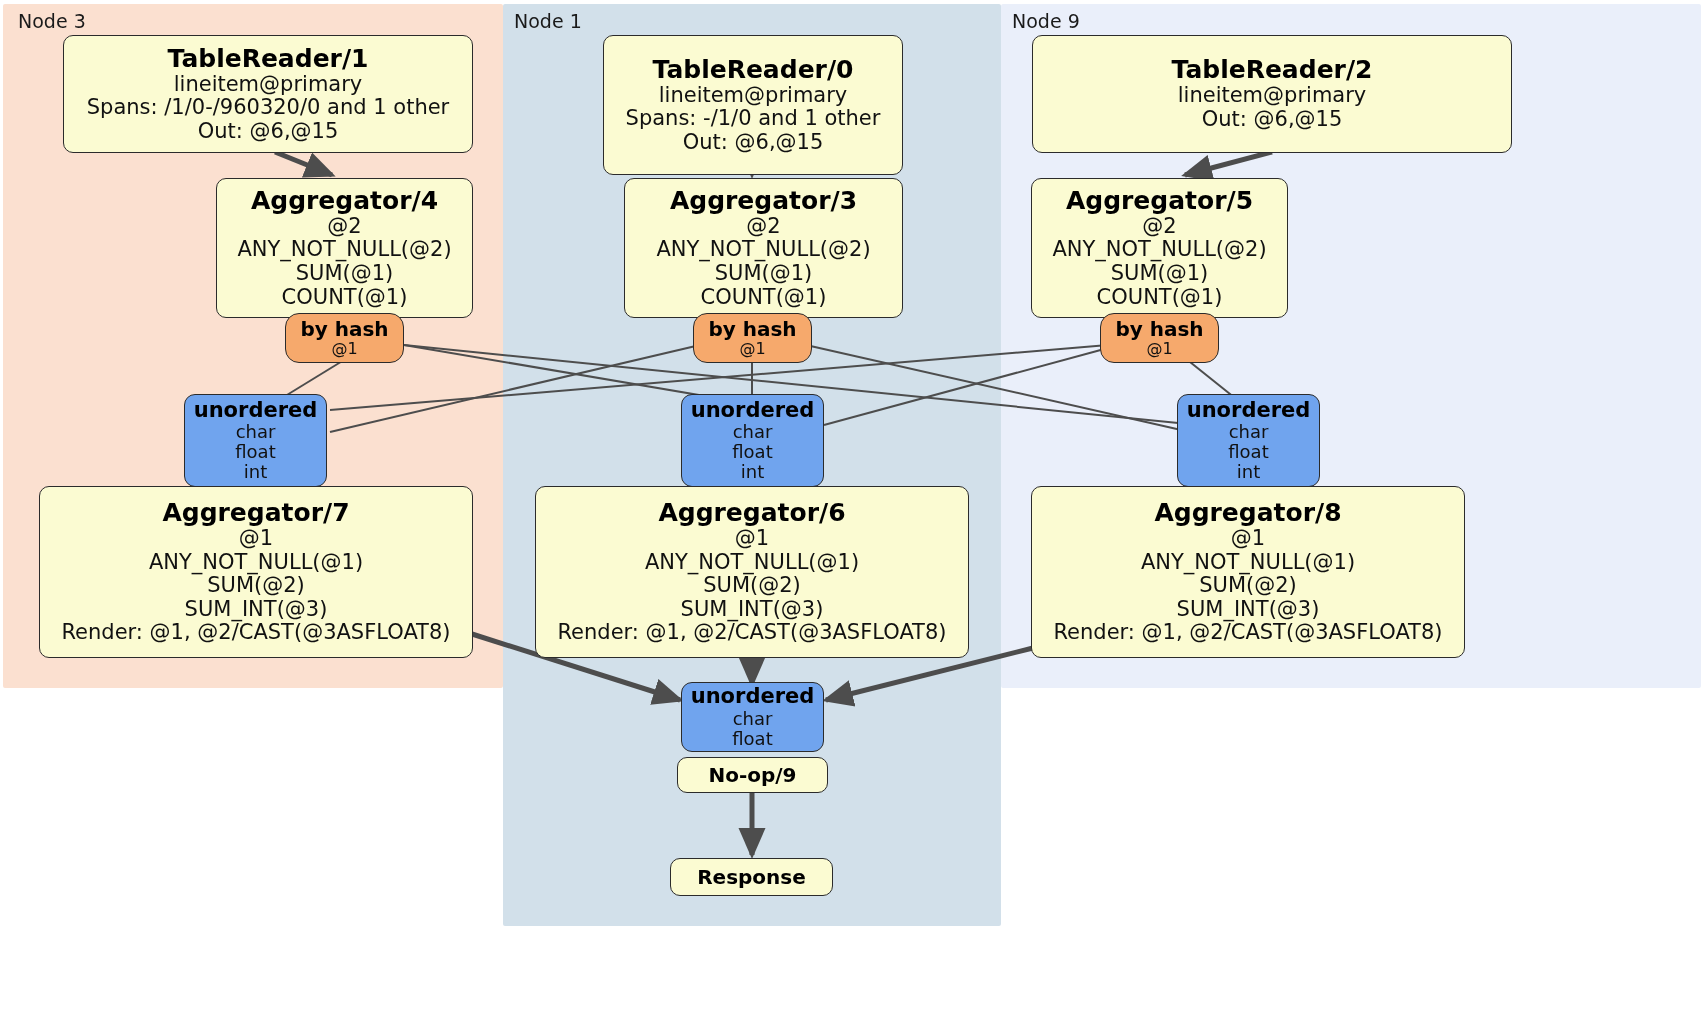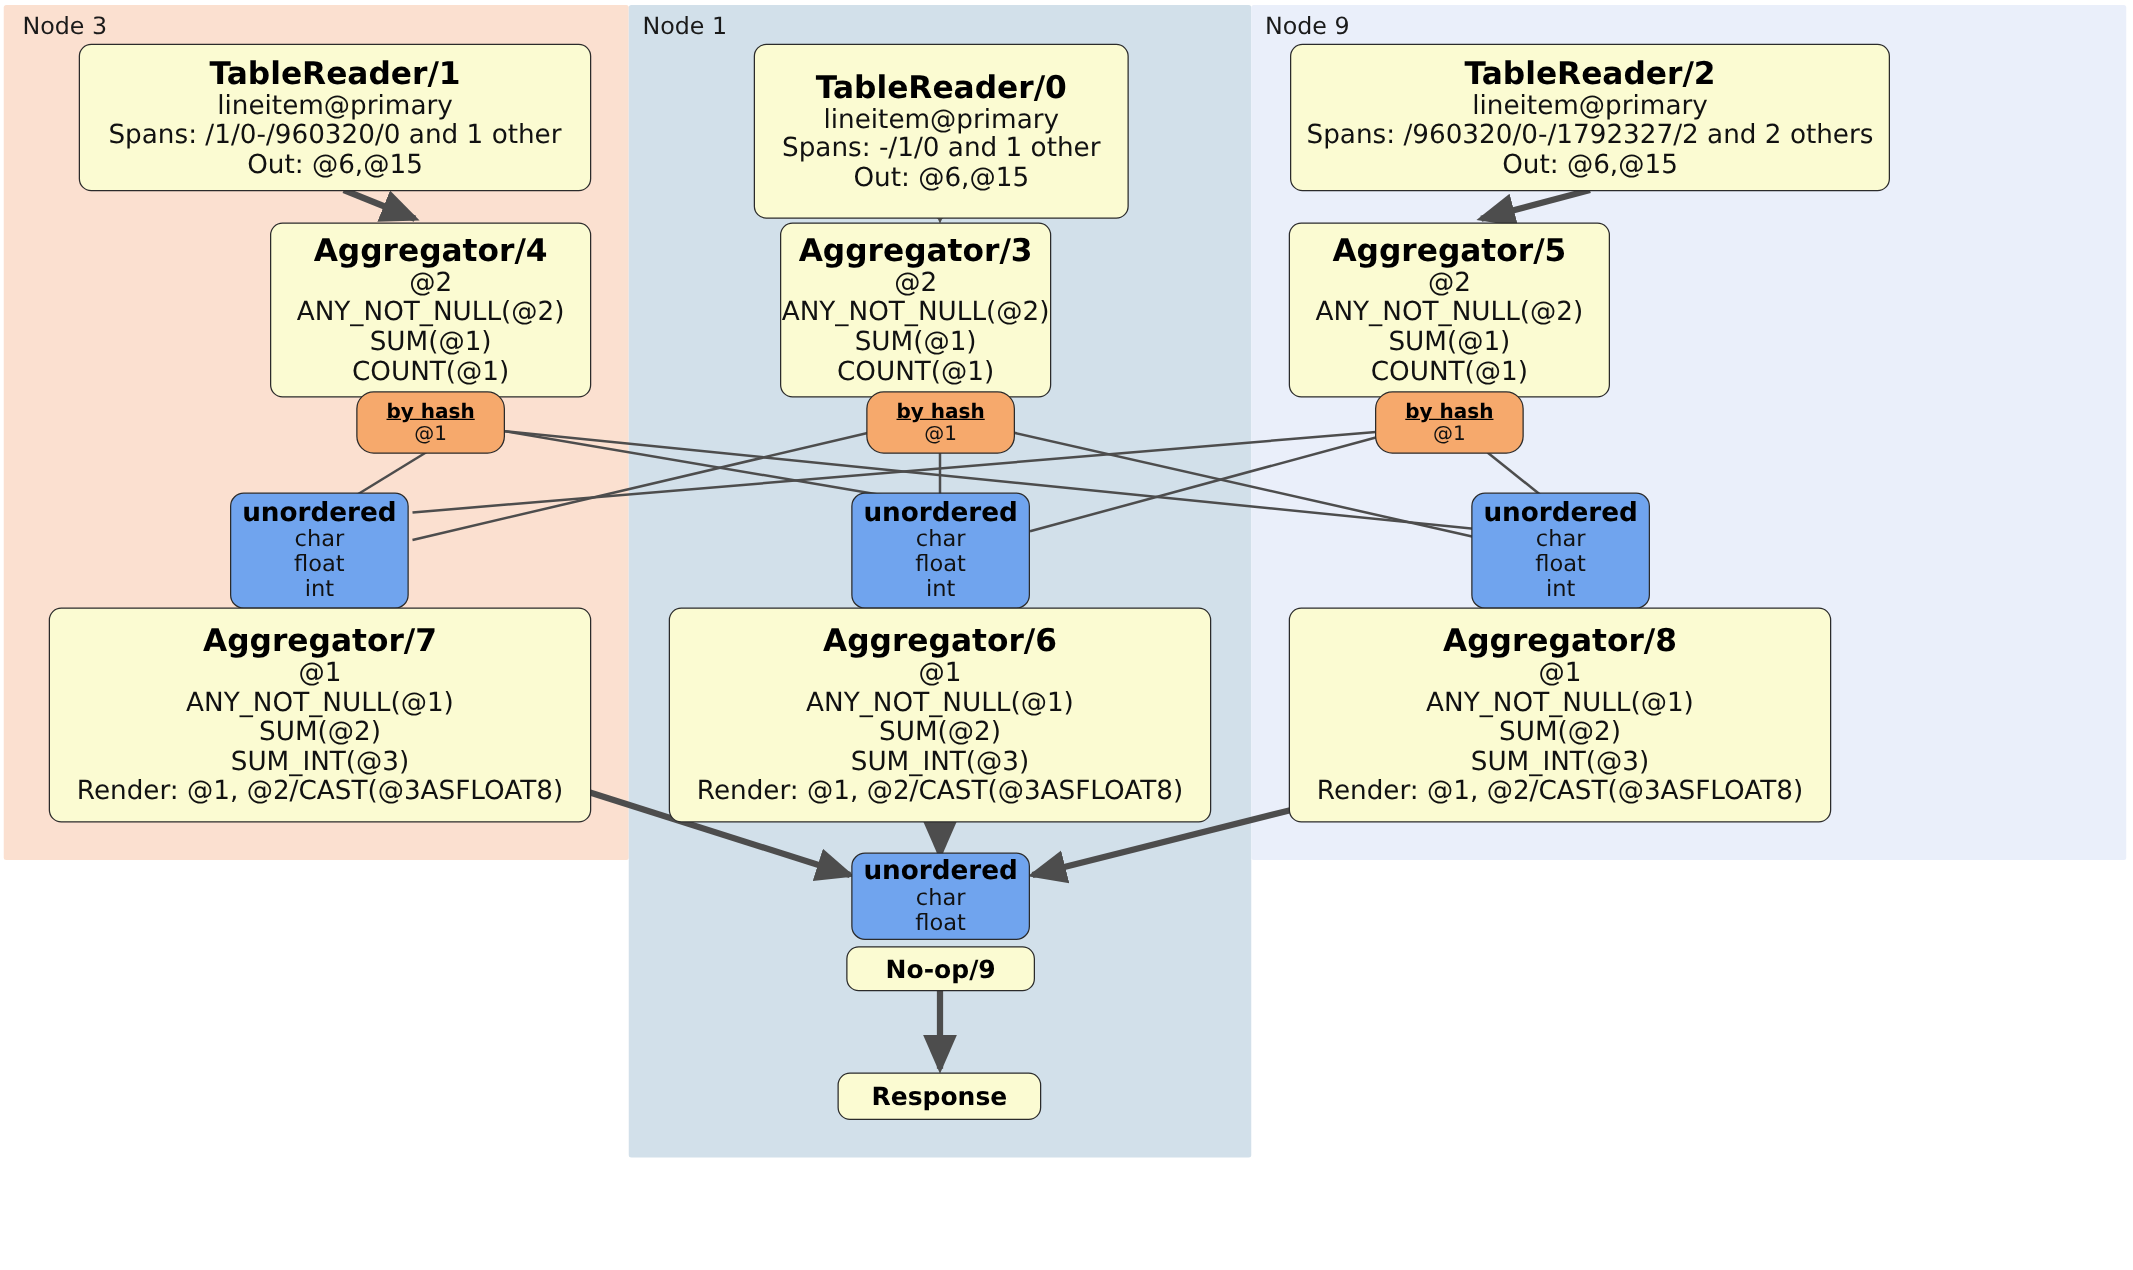--- a/index.html
+++ b/index.html
@@ -63,21 +63,21 @@
     white-space: nowrap;
   }
 
   .proc {
     background: #fbfbd2;
   }
   .router {
     background: #f6a96c;
     border-radius: 14px;
   }
-  .router .t { font-size: 16px; text-decoration: underline; }
+  .router .t { font-size: 20px; }
   .router .l { font-size: 16px; }
   .stream {
     background: #70a4ee;
     border-radius: 11px;
   }
   .stream .t { font-size: 21px; text-align: center; }
   .stream .l { font-size: 18px; }
 
   .small .t { font-size: 20px; }
 </style>
@@ -134,33 +134,32 @@
   <div class="box proc" style="left:603px; top:35px; width:300px; height:140px;">
     <div class="t">TableReader/0</div>
     <div class="l">lineitem@primary</div>
     <div class="l">Spans: -/1/0 and 1 other</div>
     <div class="l">Out: @6,@15</div>
   </div>
 
   <div class="box proc" style="left:1032px; top:35px; width:480px; height:118px;">
     <div class="t">TableReader/2</div>
     <div class="l">lineitem@primary</div>
-    <div class="l">Spans: /960320/0-/1792327/2 and 2 others</div>
     <div class="l">Out: @6,@15</div>
   </div>
 
   <div class="box proc" style="left:216px; top:178px; width:257px; height:140px;">
     <div class="t">Aggregator/4</div>
     <div class="l">@2</div>
     <div class="l">ANY_NOT_NULL(@2)</div>
     <div class="l">SUM(@1)</div>
     <div class="l">COUNT(@1)</div>
   </div>
 
-  <div class="box proc" style="left:624px; top:178px; width:217px; height:140px;justify-content:center;">
+  <div class="box proc" style="left:624px; top:178px; width:279px; height:140px;justify-content:center;">
     <div class="t">Aggregator/3</div>
     <div class="l">@2</div>
     <div class="l">ANY_NOT_NULL(@2)</div>
     <div class="l">SUM(@1)</div>
     <div class="l">COUNT(@1)</div>
   </div>
 
   <div class="box proc" style="left:1031px; top:178px; width:257px; height:140px;">
     <div class="t">Aggregator/5</div>
     <div class="l">@2</div>

